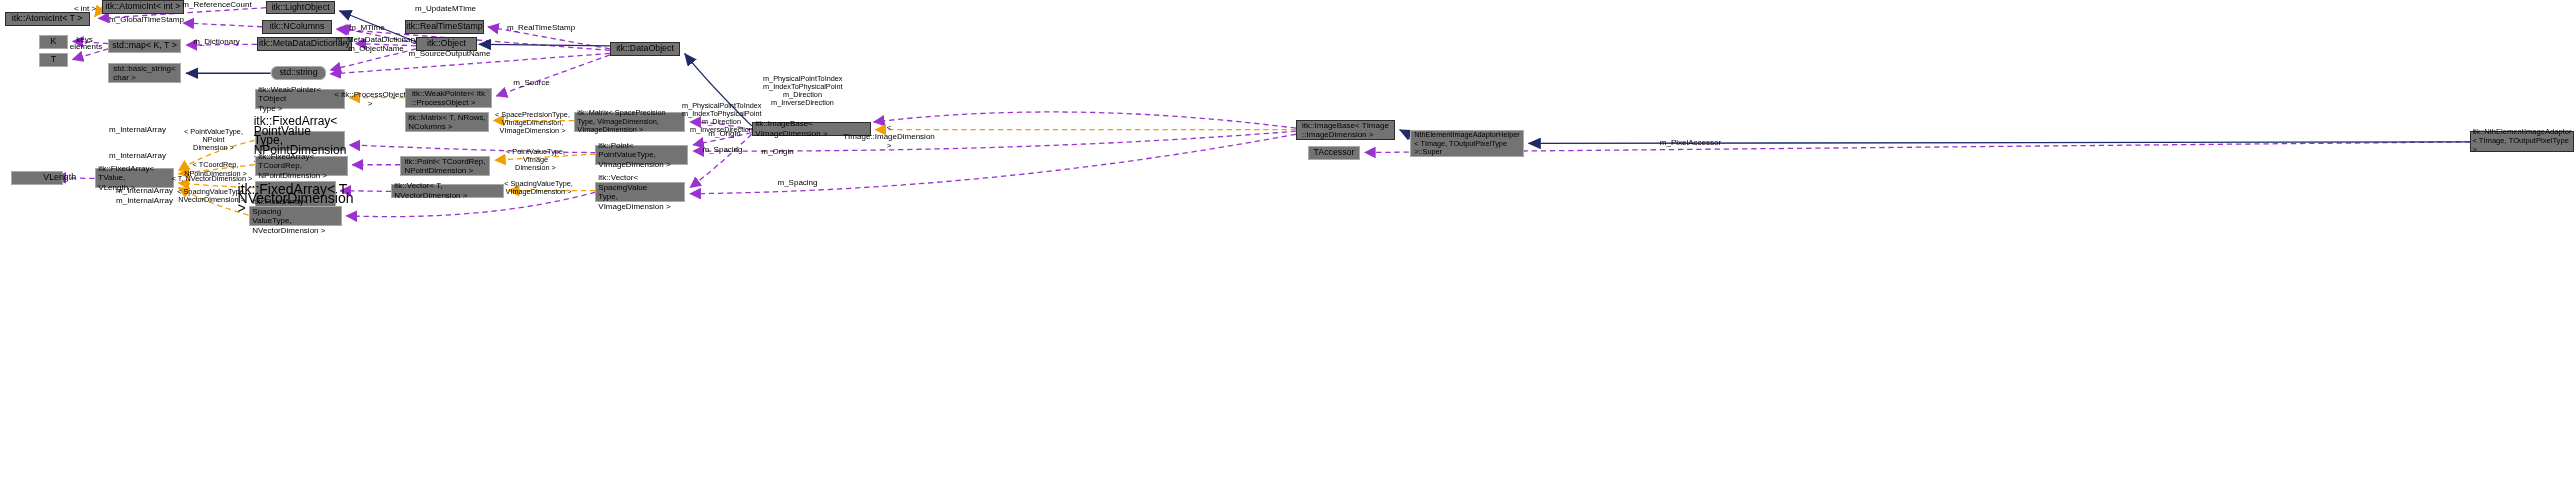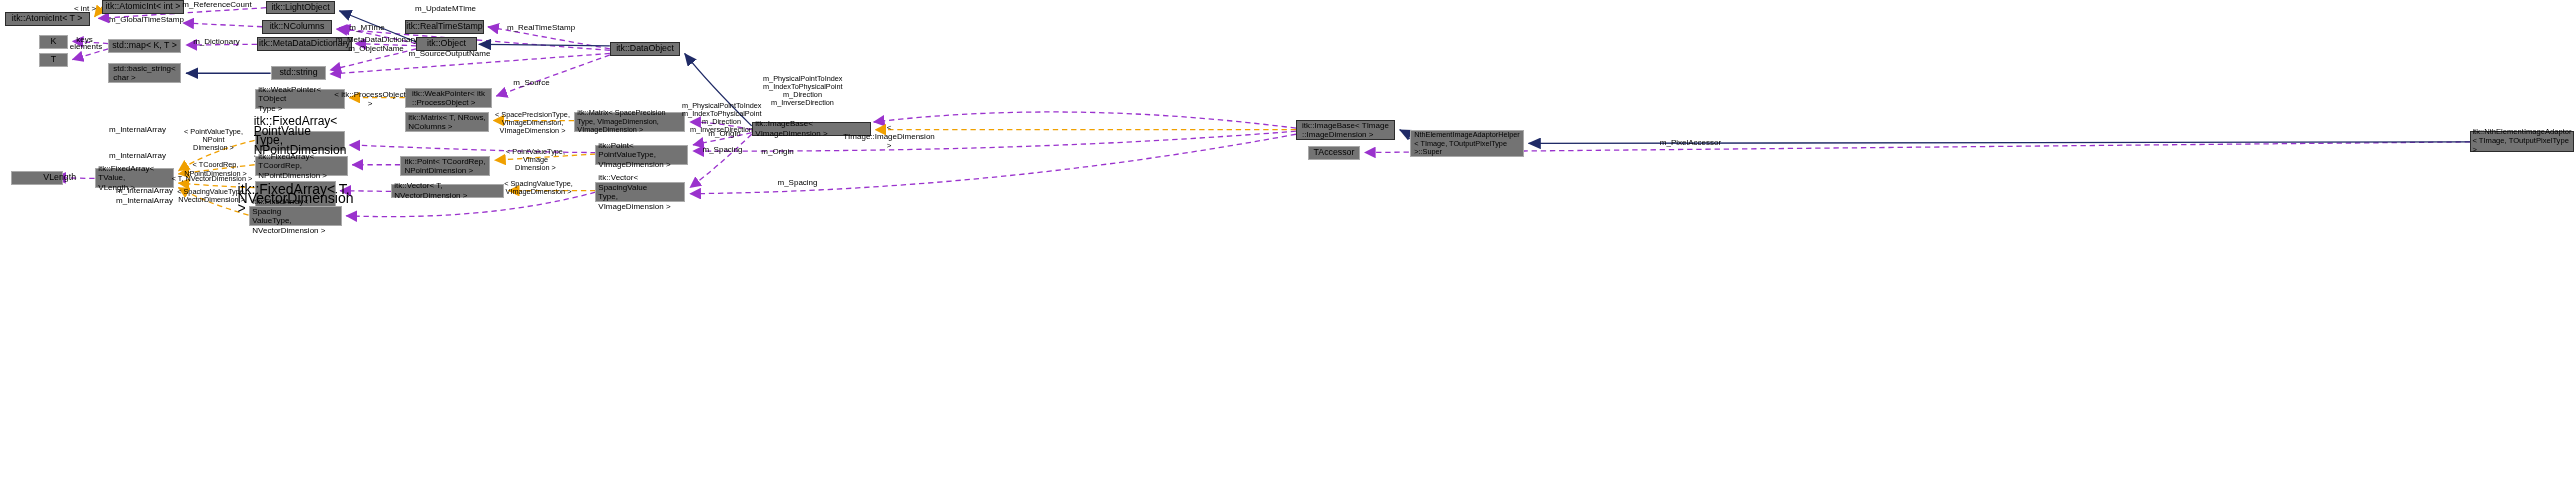--- a/index.html
+++ b/index.html
@@ -104,21 +104,21 @@
 
   <div class="node solid" style="left:257px;top:37px;width:95px;height:13.7px;">itk::MetaDataDictionary</div>
 
   <div class="node solid" style="left:416px;top:37px;width:61px;height:13.7px;">itk::Object</div>
 
   <div class="node solid" style="left:610px;top:42px;width:70px;height:13.7px;">itk::DataObject</div>
 
   <div class="node light" style="left:108px;top:63px;width:73px;height:20px;font-size:8px;">std::basic_string&lt;
 char &gt;</div>
 
-  <div class="node light" style="left:271px;top:66px;width:55px;height:13.7px;">std::string</div>
+  <div class="node light" style="left:271px;top:66px;width:55px;height:13.7px;border-radius:6px;">std::string</div>
 
   <div class="node light" style="left:255px;top:89px;width:90px;height:20px;font-size:8px;">itk::WeakPointer&lt; TObject
 Type &gt;</div>
 
   <div class="node light" style="left:405px;top:88px;width:87px;height:20px;font-size:8px;">itk::WeakPointer&lt; itk
 ::ProcessObject &gt;</div>
 
   <div class="node light" style="left:405px;top:112px;width:84px;height:20px;font-size:8px;">itk::Matrix&lt; T, NRows,
 NColumns &gt;</div>
 

